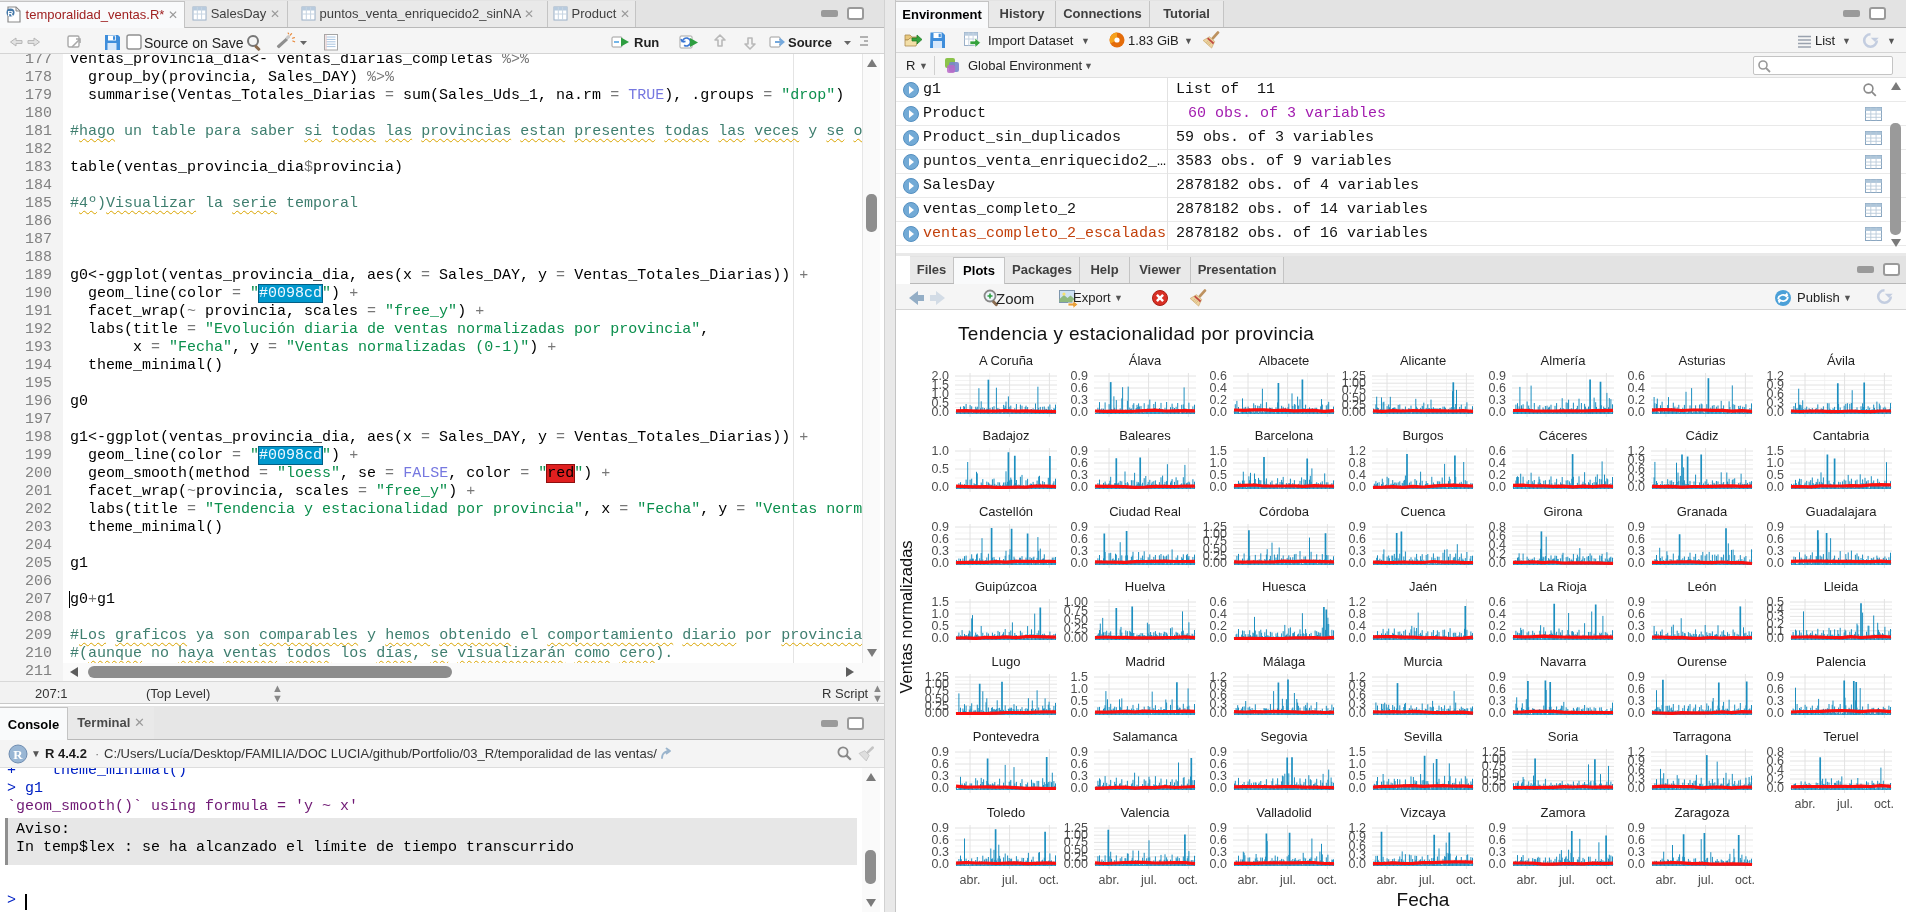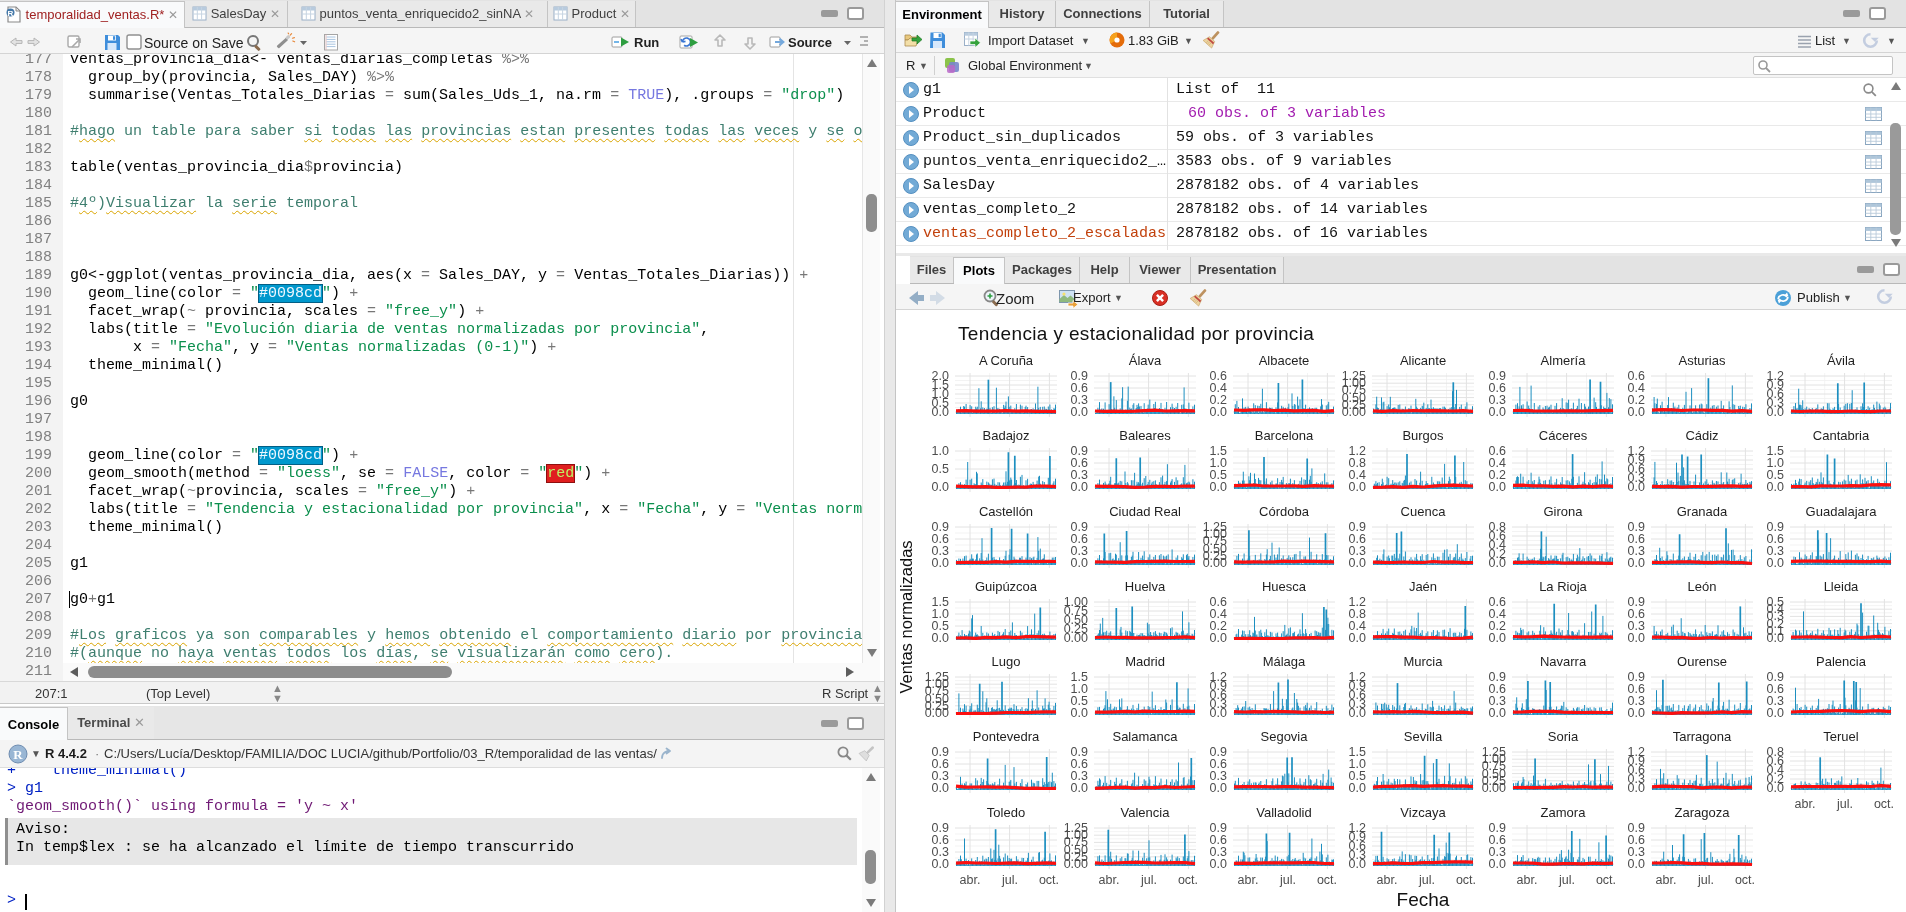--- a/index.html
+++ b/index.html
@@ -11,21 +11,21 @@
  color:#404040;background:#e9e9e9;border-right:1px solid #c4c4c4;text-align:center}
 .tab.on{background:#f9fafb;height:27px;border-bottom:0;border-top:1px solid #c4c4c4;color:#000}
 .toolbar{background:#f5f5f5;border-bottom:1px solid #d4d4d4}
 .sep{position:absolute;width:1px;background:#d0d0d0}
 .c{color:#3e7e6f}
 .s{color:#0b8f4d}
 .k{color:#7678e0}
 .o{color:#777}
 .w{text-decoration:underline;text-decoration-style:wavy;text-decoration-color:#d9a400;text-decoration-thickness:1px;text-underline-offset:3px}
 .chip1{background:#0098cd;color:#eef7ff;outline:1px solid #035f85}
-.chip2{background:#e01f1f;color:#bef264;outline:1px solid #8f0f0f}
+.chip2{background:#e01f1f;color:#000000;outline:1px solid #8f0f0f}
 .blue{color:#0021c4}
 .num{color:#808080}
 .winbtn{position:absolute;width:17px;height:13px;border:2px solid #9a9a9a;border-radius:3px;background:#fff}
 .winbtn.min{border:0;background:#9a9a9a;height:7px;margin-top:6px;border-radius:2px}
 svg.abs{display:block}
 .tab svg{display:inline-block}
 .tab{white-space:nowrap;overflow:hidden}
 </style></head>
 <body>
 
@@ -164,20 +164,21 @@
       <div class="abs mono" style="left:70px;top:69px;color:#000"><span class="c">#<span class="w">hago</span> un table para saber <span class="w">si</span> <span class="w">todas</span> <span class="w">las</span> <span class="w">provincias</span> <span class="w">estan</span> <span class="w">presentes</span> <span class="w">todas</span> <span class="w">las</span> <span class="w">veces</span> y <span class="w">se</span> <span class="w">o</span></span></div>
       <div class="abs mono" style="left:70px;top:105px;color:#000">table(ventas_provincia_dia<span class="o">$</span>provincia)</div>
       <div class="abs mono" style="left:70px;top:141px;color:#000"><span class="c">#<span class="w">4º</span>)<span class="w">Visualizar</span> la <span class="w">serie</span> temporal</span></div>
       <div class="abs mono" style="left:70px;top:213px;color:#000">g0&lt;-ggplot(ventas_provincia_dia, aes(x <span class="o">=</span> Sales_DAY, y <span class="o">=</span> Ventas_Totales_Diarias)) <span class="o">+</span></div>
       <div class="abs mono" style="left:70px;top:231px;color:#000">  geom_line(color <span class="o">=</span> <span class="s">"</span><span class="chip1">#0098cd</span><span class="s">"</span>) <span class="o">+</span></div>
       <div class="abs mono" style="left:70px;top:249px;color:#000">  facet_wrap(<span class="o">~</span> provincia, scales <span class="o">=</span> <span class="s">"free_y"</span>) <span class="o">+</span></div>
       <div class="abs mono" style="left:70px;top:267px;color:#000">  labs(title <span class="o">=</span> <span class="s">"Evolución diaria de ventas normalizadas por provincia"</span>,</div>
       <div class="abs mono" style="left:70px;top:285px;color:#000">       x <span class="o">=</span> <span class="s">"Fecha"</span>, y <span class="o">=</span> <span class="s">"Ventas normalizadas (0-1)"</span>) <span class="o">+</span></div>
       <div class="abs mono" style="left:70px;top:303px;color:#000">  theme_minimal()</div>
       <div class="abs mono" style="left:70px;top:339px;color:#000">g0</div>
+      <div class="abs mono" style="left:70px;top:375px;color:#000">g1&lt;-ggplot(ventas_provincia_dia, aes(x <span class="o">=</span> Sales_DAY, y <span class="o">=</span> Ventas_Totales_Diarias)) <span class="o">+</span></div>
       <div class="abs mono" style="left:70px;top:393px;color:#000">  geom_line(color <span class="o">=</span> <span class="s">"</span><span class="chip1">#0098cd</span><span class="s">"</span>) <span class="o">+</span></div>
       <div class="abs mono" style="left:70px;top:411px;color:#000">  geom_smooth(method <span class="o">=</span> <span class="s">"loess"</span>, se <span class="o">=</span> <span class="k">FALSE</span>, color <span class="o">=</span> <span class="s">"</span><span class="chip2">red</span><span class="s">"</span>) <span class="o">+</span></div>
       <div class="abs mono" style="left:70px;top:429px;color:#000">  facet_wrap(<span class="o">~</span>provincia, scales <span class="o">=</span> <span class="s">"free_y"</span>) <span class="o">+</span></div>
       <div class="abs mono" style="left:70px;top:447px;color:#000">  labs(title <span class="o">=</span> <span class="s">"Tendencia y estacionalidad por provincia"</span>, x <span class="o">=</span> <span class="s">"Fecha"</span>, y <span class="o">=</span> <span class="s">"Ventas norm</span></div>
       <div class="abs mono" style="left:70px;top:465px;color:#000">  theme_minimal()</div>
       <div class="abs mono" style="left:70px;top:501px;color:#000">g1</div>
       <div class="abs mono" style="left:70px;top:537px;color:#000">g0<span class="o">+</span>g1</div>
       <div class="abs mono" style="left:70px;top:591px;color:#000"><span class="c">#(<span class="w">aunque</span> no <span class="w">haya</span> <span class="w">ventas</span> <span class="w">todos</span> los <span class="w">días</span>, <span class="w">se</span> <span class="w">visualizarán</span> <span class="w">como</span> <span class="w">cero</span>).</span></div>
       <div class="abs mono" style="left:70px;top:573px;color:#000"><span class="c">#<span class="w">Los</span> <span class="w">graficos</span> ya son <span class="w">comparables</span> y <span class="w">hemos</span> <span class="w">obtenido</span> el <span class="w">comportamiento</span> <span class="w">diario</span> por <span class="w">provincia</span></span></div>
 <div class="abs" style="left:69px;top:537px;width:1px;height:17px;background:#000"></div>

